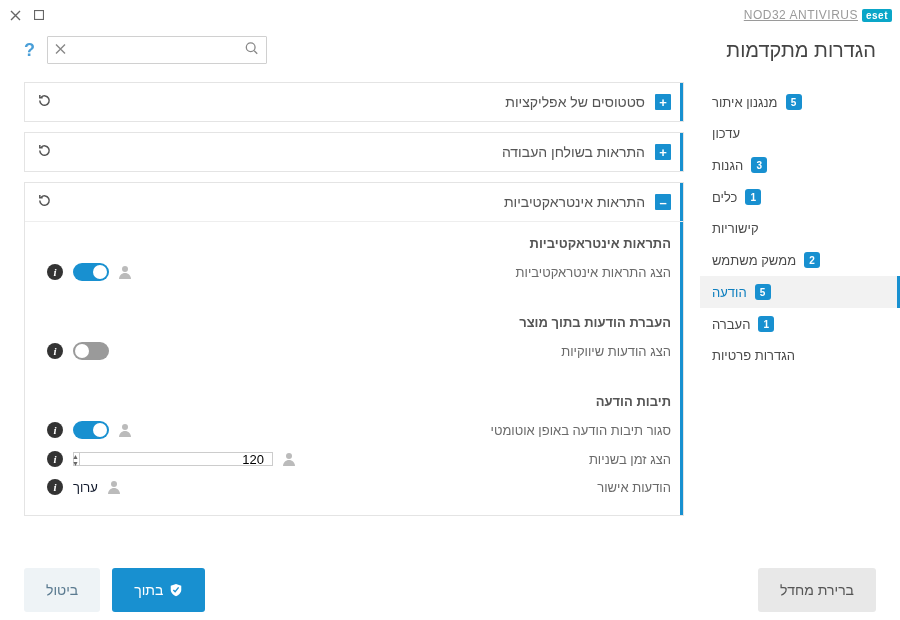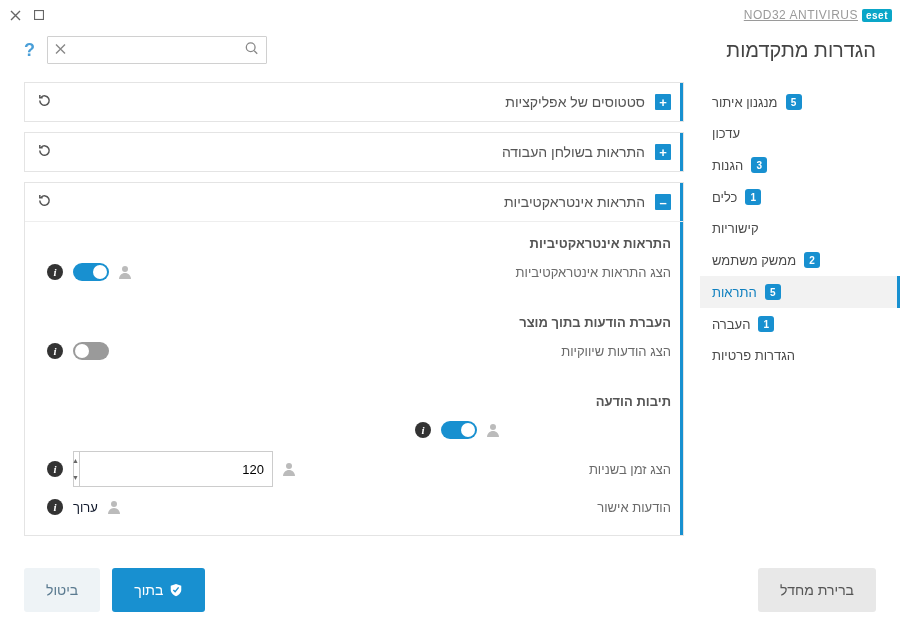--- a/index.html
+++ b/index.html
@@ -48,21 +48,21 @@
 .row .control { display: flex; align-items: center; gap: 8px; min-width: 230px; justify-content: flex-end; }
 .info-icon { width: 16px; height: 16px; border-radius: 50%; background: #333; color: #fff; display: flex; align-items: center; justify-content: center; font-size: 11px; font-style: italic; font-weight: 700; cursor: pointer; font-family: Georgia, serif; }
 .user-icon { color: #bbb; display: inline-flex; }
 .toggle { width: 36px; height: 18px; border-radius: 9px; position: relative; cursor: pointer; }
 .toggle.on { background: #1890d0; }
 .toggle.off { background: #9a9a9a; }
 .toggle .knob { position: absolute; width: 14px; height: 14px; background: #fff; border-radius: 50%; top: 2px; }
 .toggle.on .knob { right: 2px; }
 .toggle.off .knob { left: 2px; }
 .toggle.locked::after { content: "?"; position: absolute; top: 50%; transform: translateY(-50%); font-size: 10px; color: #fff; left: 4px; font-weight: 700; }
-.spinner { display: flex; align-items: stretch; border: 1px solid #ccc; height: 36px; width: 200px; background: #fff; }
+.spinner { display: flex; align-items: stretch; border: 1px solid #ccc; height: 14px; width: 200px; background: #fff; }
 .spinner input { border: none; flex: 1; padding: 0 8px; font-size: 13px; text-align: right; direction: ltr; outline: none; }
 .spinner .spin-btns { display: flex; flex-direction: column; width: 18px; border-right: 1px solid #ccc; }
 .spinner .spin-btns div { flex: 1; display: flex; align-items: center; justify-content: center; font-size: 7px; color: #666; cursor: pointer; }
 .link { color: #0f172a; cursor: pointer; font-size: 13px; }
 
 .footer { height: 60px; display: flex; align-items: center; justify-content: space-between; padding: 0 24px; }
 .btn { height: 44px; padding: 0 22px; border: none; border-radius: 3px; font-size: 14px; cursor: pointer; display: inline-flex; align-items: center; gap: 6px; }
 .btn-default-strong { background: #e8e8e8; color: #555; }
 .btn-group { display: flex; gap: 12px; }
 .btn-primary { background: #1890d0; color: #fff; }
@@ -138,21 +138,21 @@
         <span class="label">קישוריות</span>
       </div>
     <div class="sidebar-item toplevel">
         <span class="rbar"></span>
         <span class="badge">2</span>
         <span class="label">ממשק משתמש</span>
       </div>
     <div class="sidebar-item sub active">
         <span class="rbar"></span>
         <span class="badge">5</span>
-        <span class="label">התראות</span>
+        <span class="label">הודעה</span>
       </div>
     <div class="sidebar-item sub">
         <span class="badge">1</span>
         <span class="label">העברה</span>
       </div>
     <div class="sidebar-item toplevel">
         <span class="rbar"></span>
         <span class="label">הגדרות פרטיות</span>
       </div>
   </div>
@@ -227,20 +227,21 @@
             <div class="toggle off locked">
                 <div class="knob"></div>
               </div>
           </div>
           <span class="info-icon">i</span>
         </div>
 
         <div style="height:18px"></div>
         <div class="section-heading">תיבות הודעה</div>
         <div class="row">
+          <span class="label">סגור תיבות הודעה באופן אוטומטי</span>
           <div class="control">
             <span class="user-icon">
                 <svg width="16" height="16" viewBox="0 0 16 16">
                   <circle cx="8" cy="5" r="3" fill="currentColor"></circle>
                   <path d="M2 15c0-3.3 2.7-6 6-6s6 2.7 6 6" fill="currentColor"></path>
                 </svg>
               </span>
             <div class="toggle on">
                 <div class="knob"></div>
               </div>

